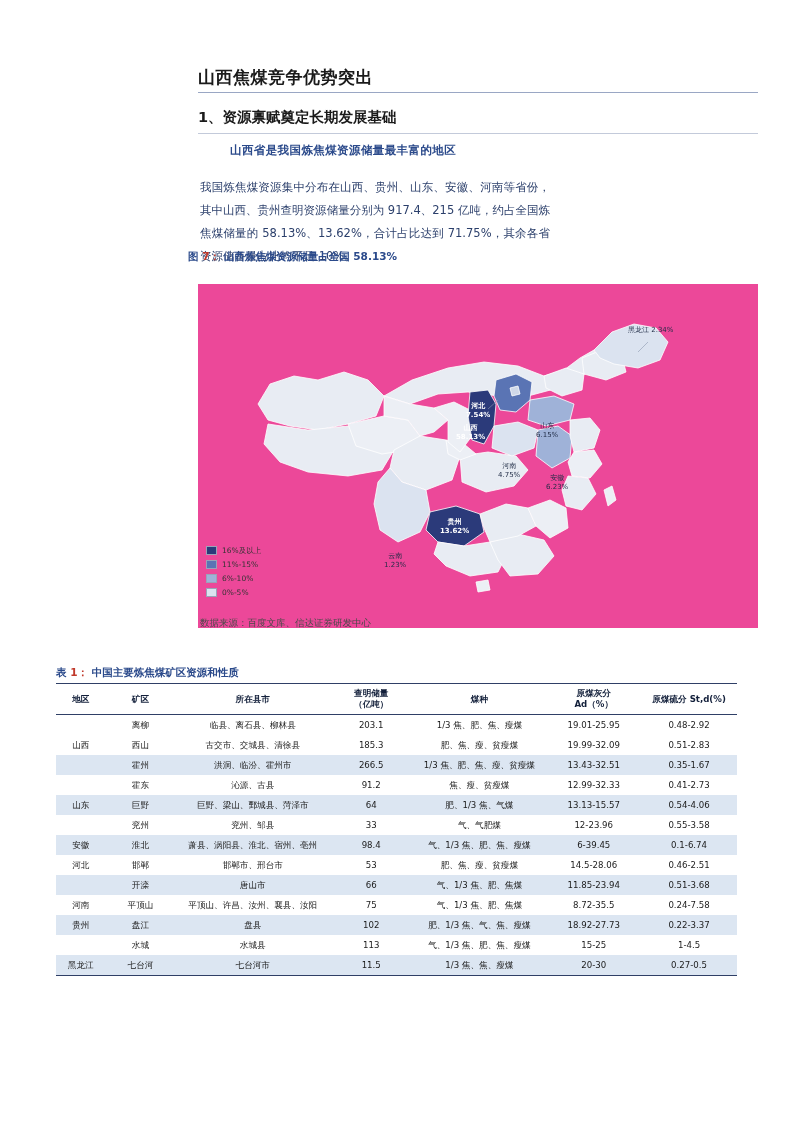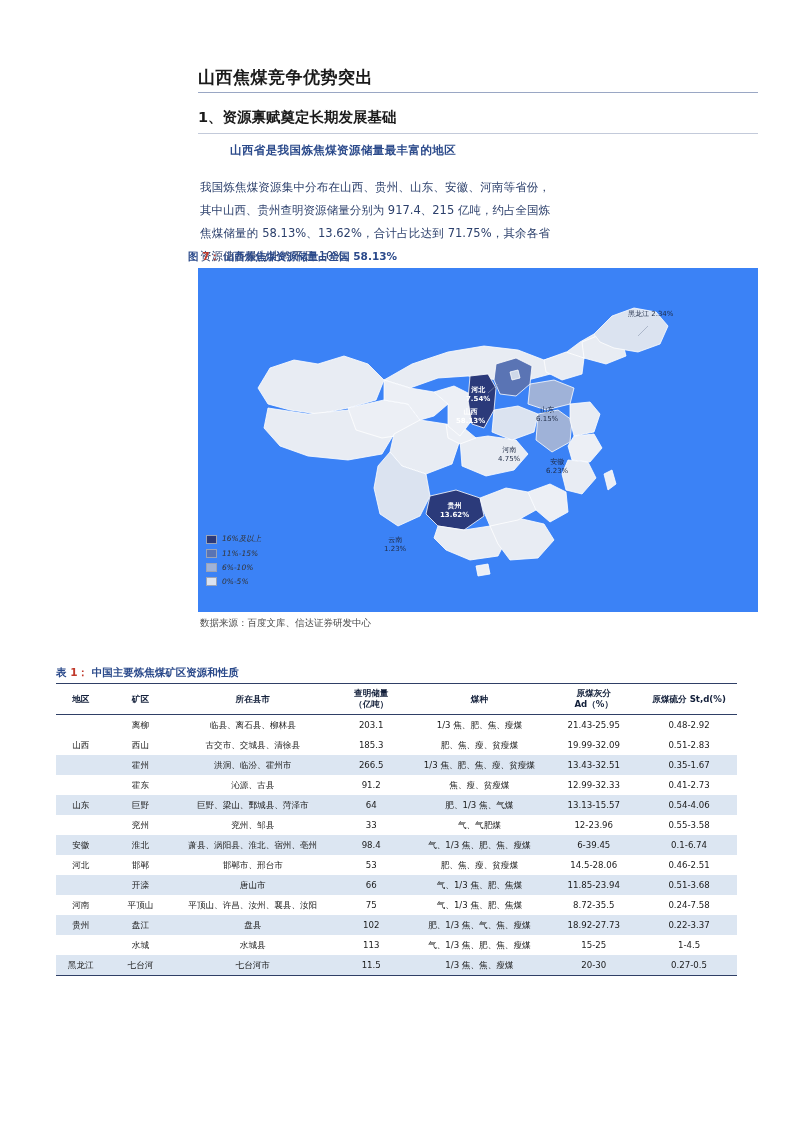--- a/index.html
+++ b/index.html
@@ -93,45 +93,45 @@
     top: 617px;
     font-size: 9.5px;
     color: #4a4a4a;
     font-family: "DejaVu Sans", sans-serif;
     text-align: right;
   }
   
   .map-box {
     position: absolute;
     left: 198px;
-    top: 268px;
+    top: 284px;
     width: 560px;
     height: 344px;
-    background: #3b82f6;
+    background: #ec4899;
   }
   .map-svg { position: absolute; left: 0; top: 0; }
   .map-label {
     position: absolute;
     font-size: 7px;
     font-family: "DejaVu Sans", sans-serif;
     line-height: 9px;
     text-align: center;
     white-space: nowrap;
   }
   .map-label.dark { color: #ffffff; font-weight: bold; }
   .map-label.plain { color: #1e2a44; }
   .legend {
     position: absolute;
     left: 8px;
     top: 262px;
     font-size: 7.5px;
     font-family: "DejaVu Sans", sans-serif;
     color: #333;
   }
-  .legend-row { display: flex; align-items: flex-end; height: 14px; font-style: italic; }
+  .legend-row { display: flex; align-items: flex-start; height: 14px; }
   .legend-sw {
     width: 11px; height: 9px; margin-right: 5px;
     border: 0.5px solid #9aa3b8;
   }
   
   .table-caption {
     position: absolute;
     left: 56px;
     top: 666px;
     font-size: 10.5px;
@@ -341,21 +341,21 @@
         <th class="c6">原煤硫分 St,d(%)</th>
       </tr>
     </thead>
     <tbody>
       <tr class="plain">
         <td class="region"></td>
         <td>离柳</td>
         <td>临县、离石县、柳林县</td>
         <td>203.1</td>
         <td>1/3 焦、肥、焦、瘦煤</td>
-        <td>21.43-25.95</td>
+        <td>19.01-25.95</td>
         <td>0.48-2.92</td>
       </tr>
       <tr class="plain">
         <td class="region">山西</td>
         <td>西山</td>
         <td>古交市、交城县、清徐县</td>
         <td>185.3</td>
         <td>肥、焦、瘦、贫瘦煤</td>
         <td>19.99-32.09</td>
         <td>0.51-2.83</td>

